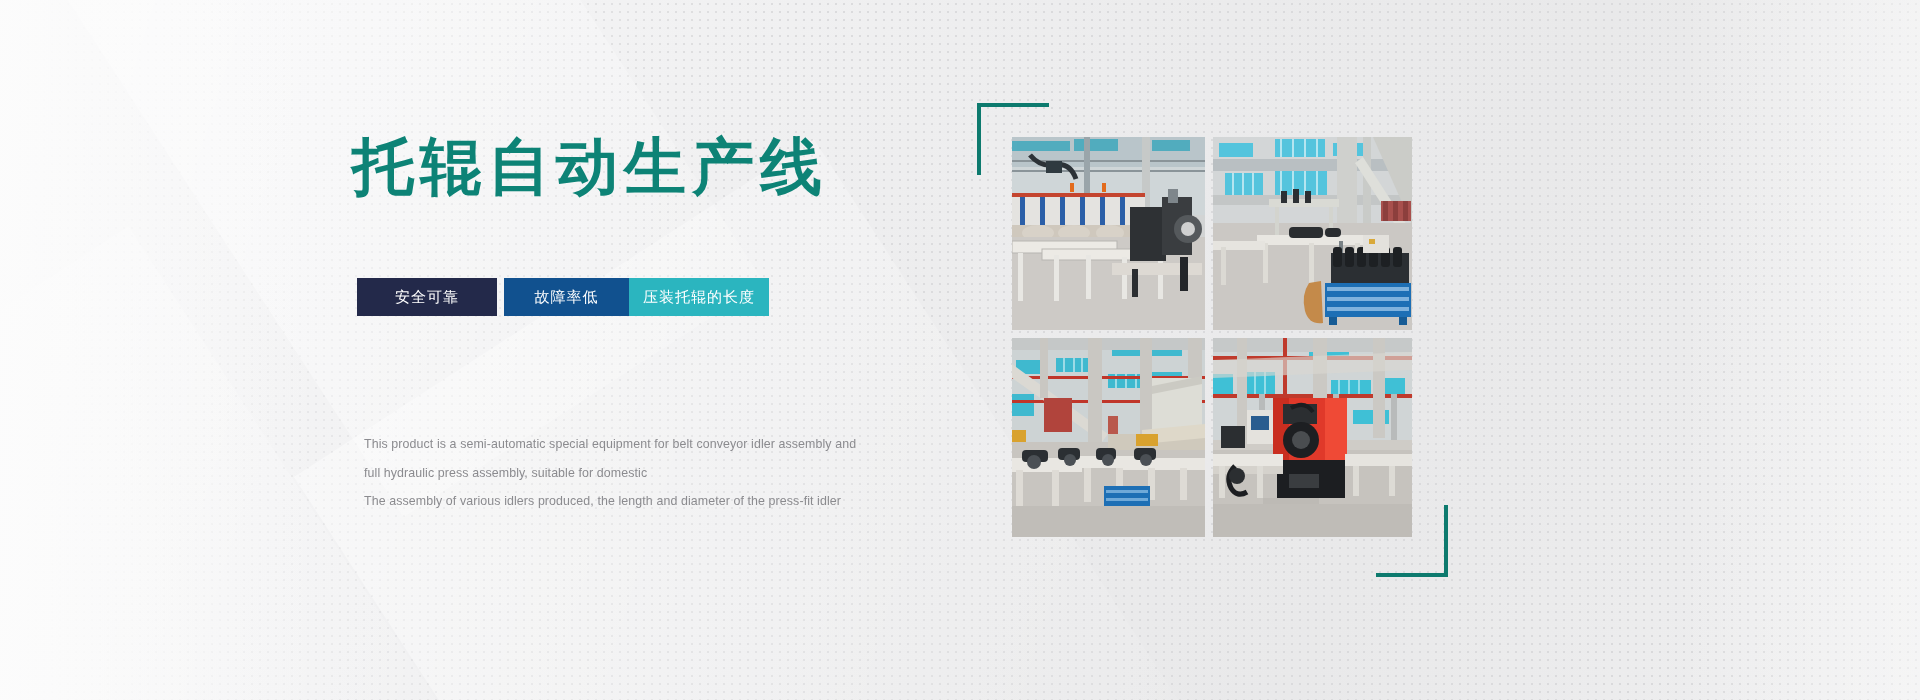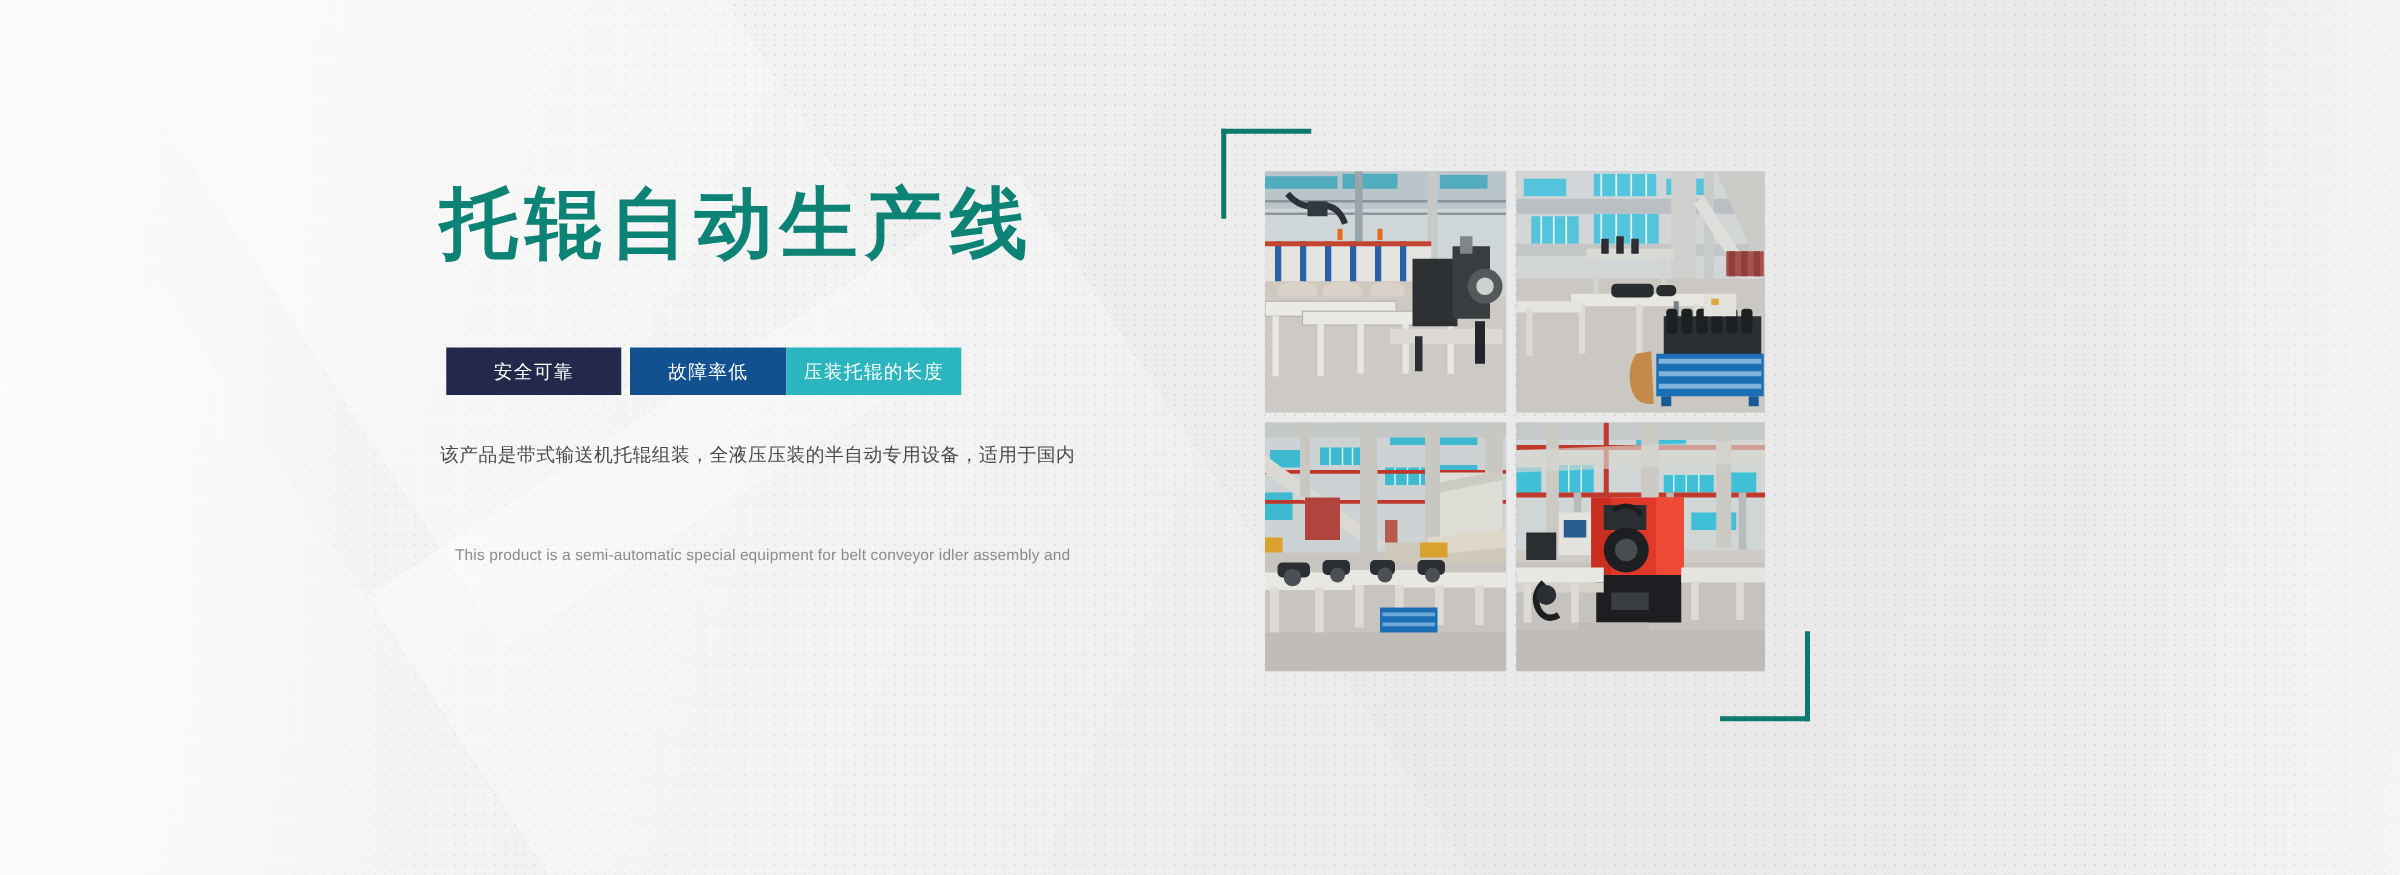--- a/index.html
+++ b/index.html
@@ -39,21 +39,21 @@
             background:linear-gradient(140deg, rgba(255,255,255,.45), rgba(255,255,255,.06)); }
   .vig-l{ position:absolute; left:0; top:0; width:320px; height:700px;
           background:linear-gradient(90deg,rgba(252,252,252,.95),rgba(252,252,252,0)); }
   .vig-r{ position:absolute; right:0; top:0; width:240px; height:700px;
           background:linear-gradient(270deg,rgba(250,250,250,.55),rgba(250,250,250,0)); }
 
   
   #copy{ position:absolute; left:352px; top:0; width:560px; height:700px; }
 
   #title{
-    position:absolute; left:0; top:148px;
+    position:absolute; left:0; top:136px;
     font-size:62px; line-height:1;
     letter-spacing:6px;
     font-weight:700;
     color:#0d8376;
     white-space:nowrap;
     font-family:"DejaVu Sans","Liberation Sans",sans-serif;
   }
 
   #badges{
     position:absolute; left:5px; top:278px;
@@ -134,25 +134,26 @@
 
     <h1 id="title">托辊自动生产线</h1>
 
     <div id="badges">
       <div class="badge b0">安全可靠</div>
       <div class="badge b1">故障率低</div>
       <div class="badge b2">压装托辊的长度</div>
     </div>
 
     <div id="desc-cn">
-      <div>该产品是带式输送机托辊组装，全液压压装的半自动专用设备，适用于国内</div>
     </div>
 
     <div id="desc-en">
       <p class="para">This product is a semi-automatic special equipment for belt conveyor idler assembly and</p>
+      <p class="para">full hydraulic press assembly, suitable for domestic</p>
+      <p class="para">The assembly of various idlers produced, the length and diameter of the press-fit idler</p>
     </div>
 
   </div>
 
   <div id="gallery">
 
     <div class="bracket" id="bracket-tl">
       <span class="h"></span>
         <span class="v"></span>
     </div>

